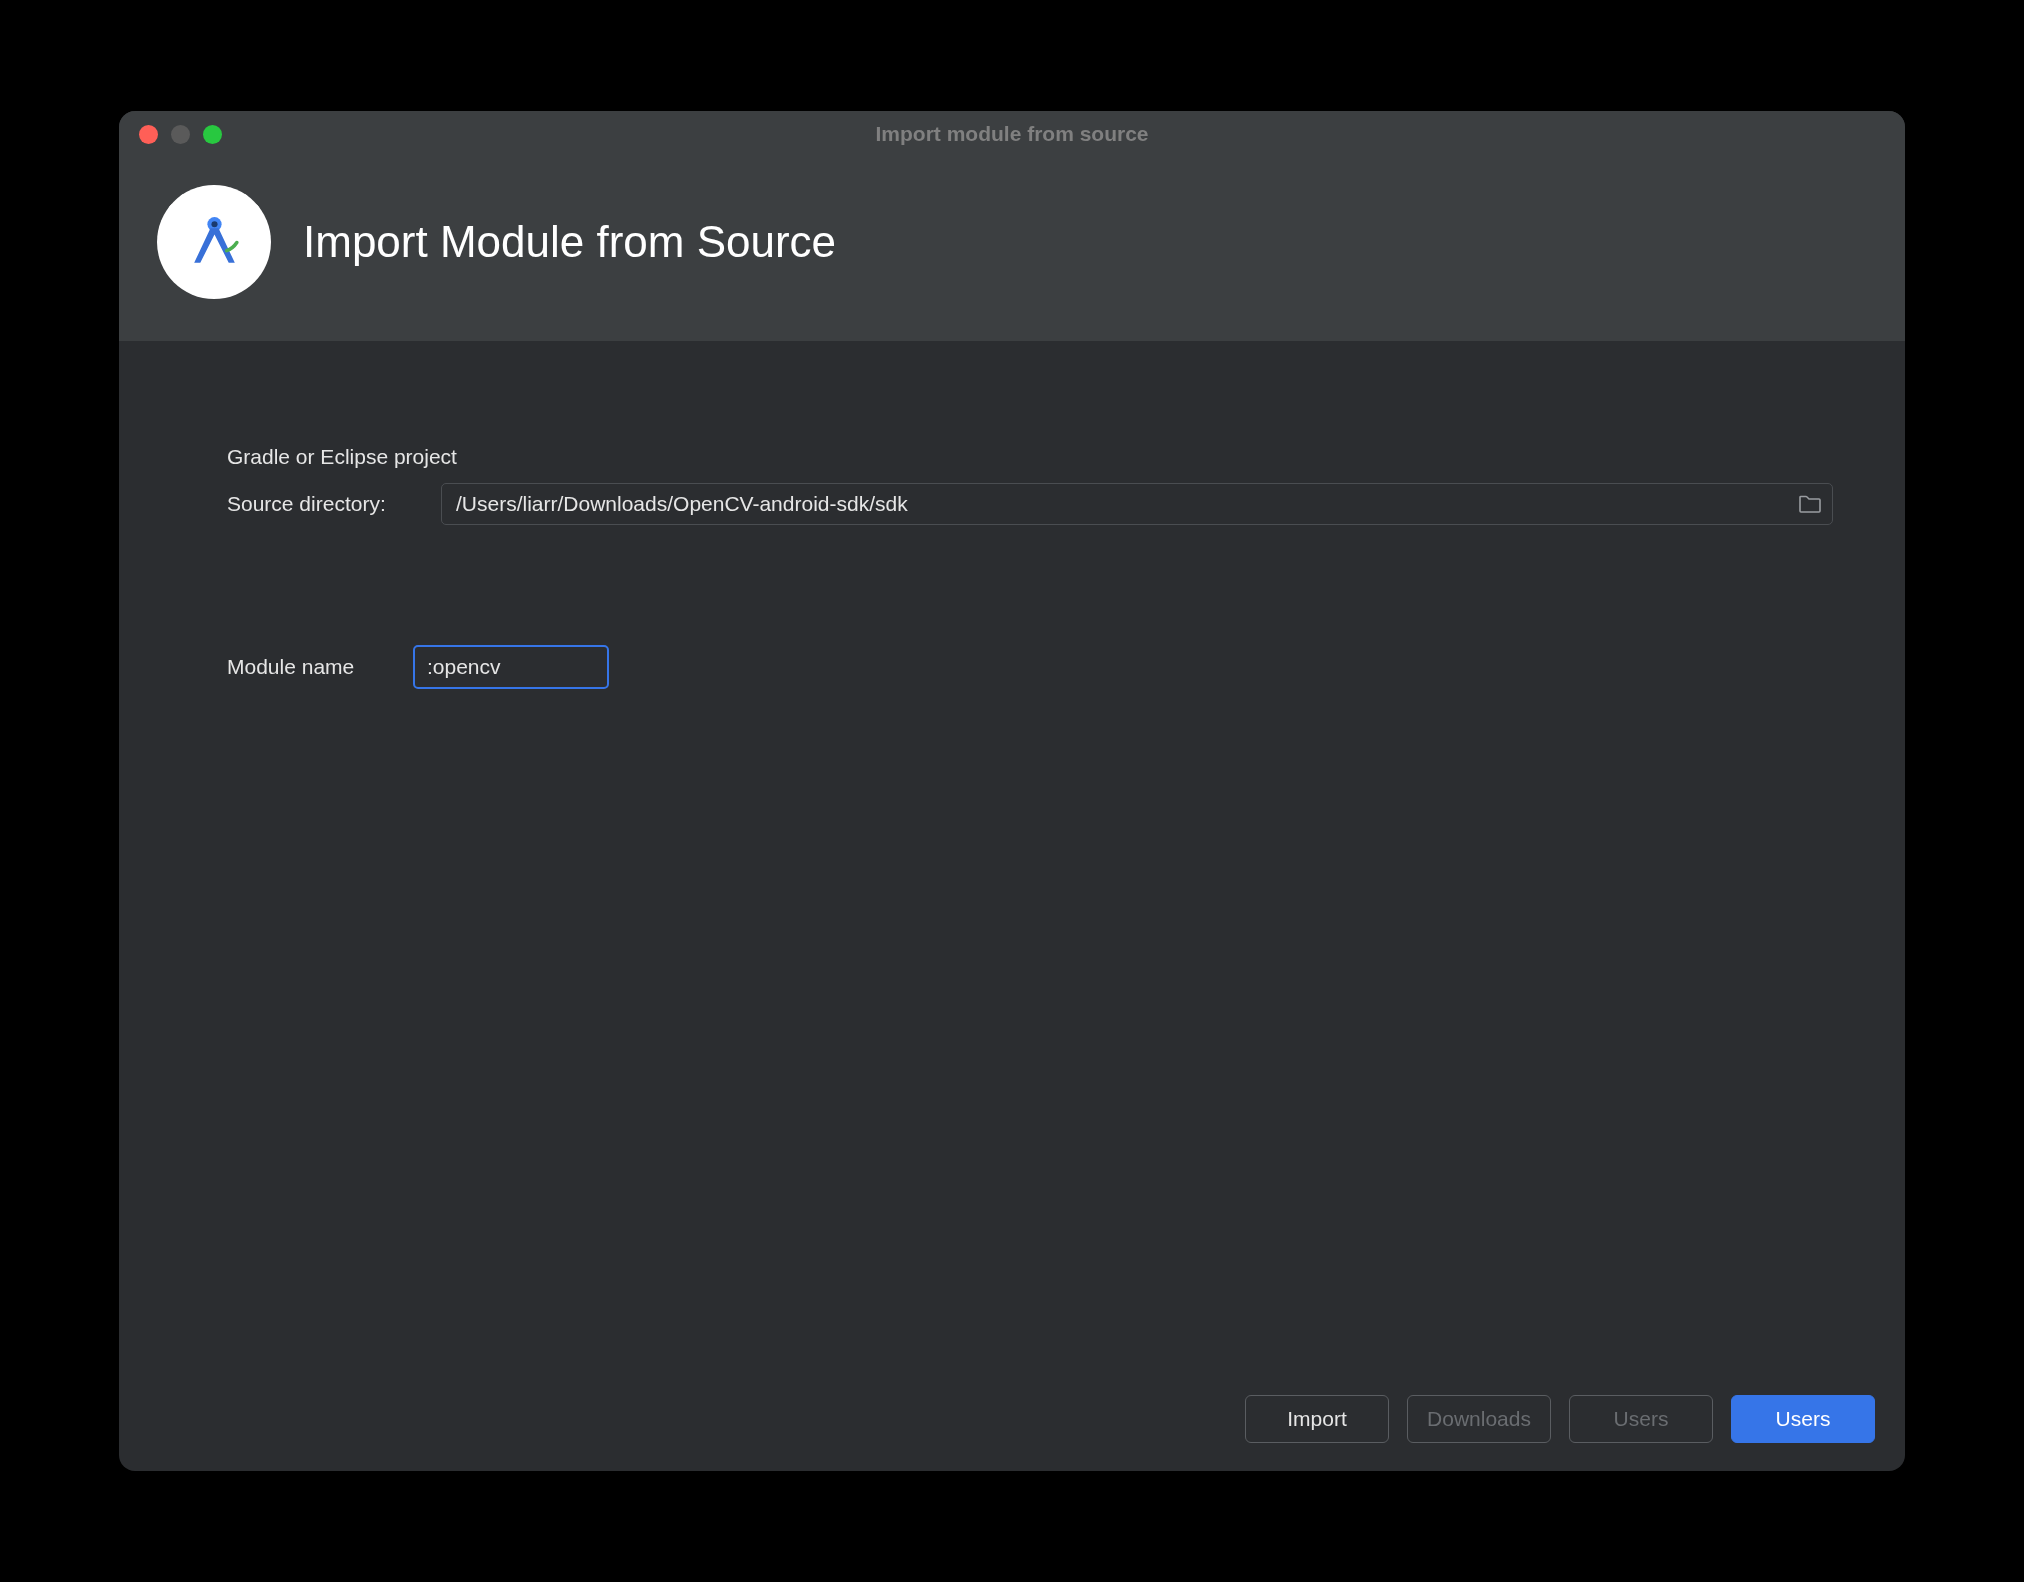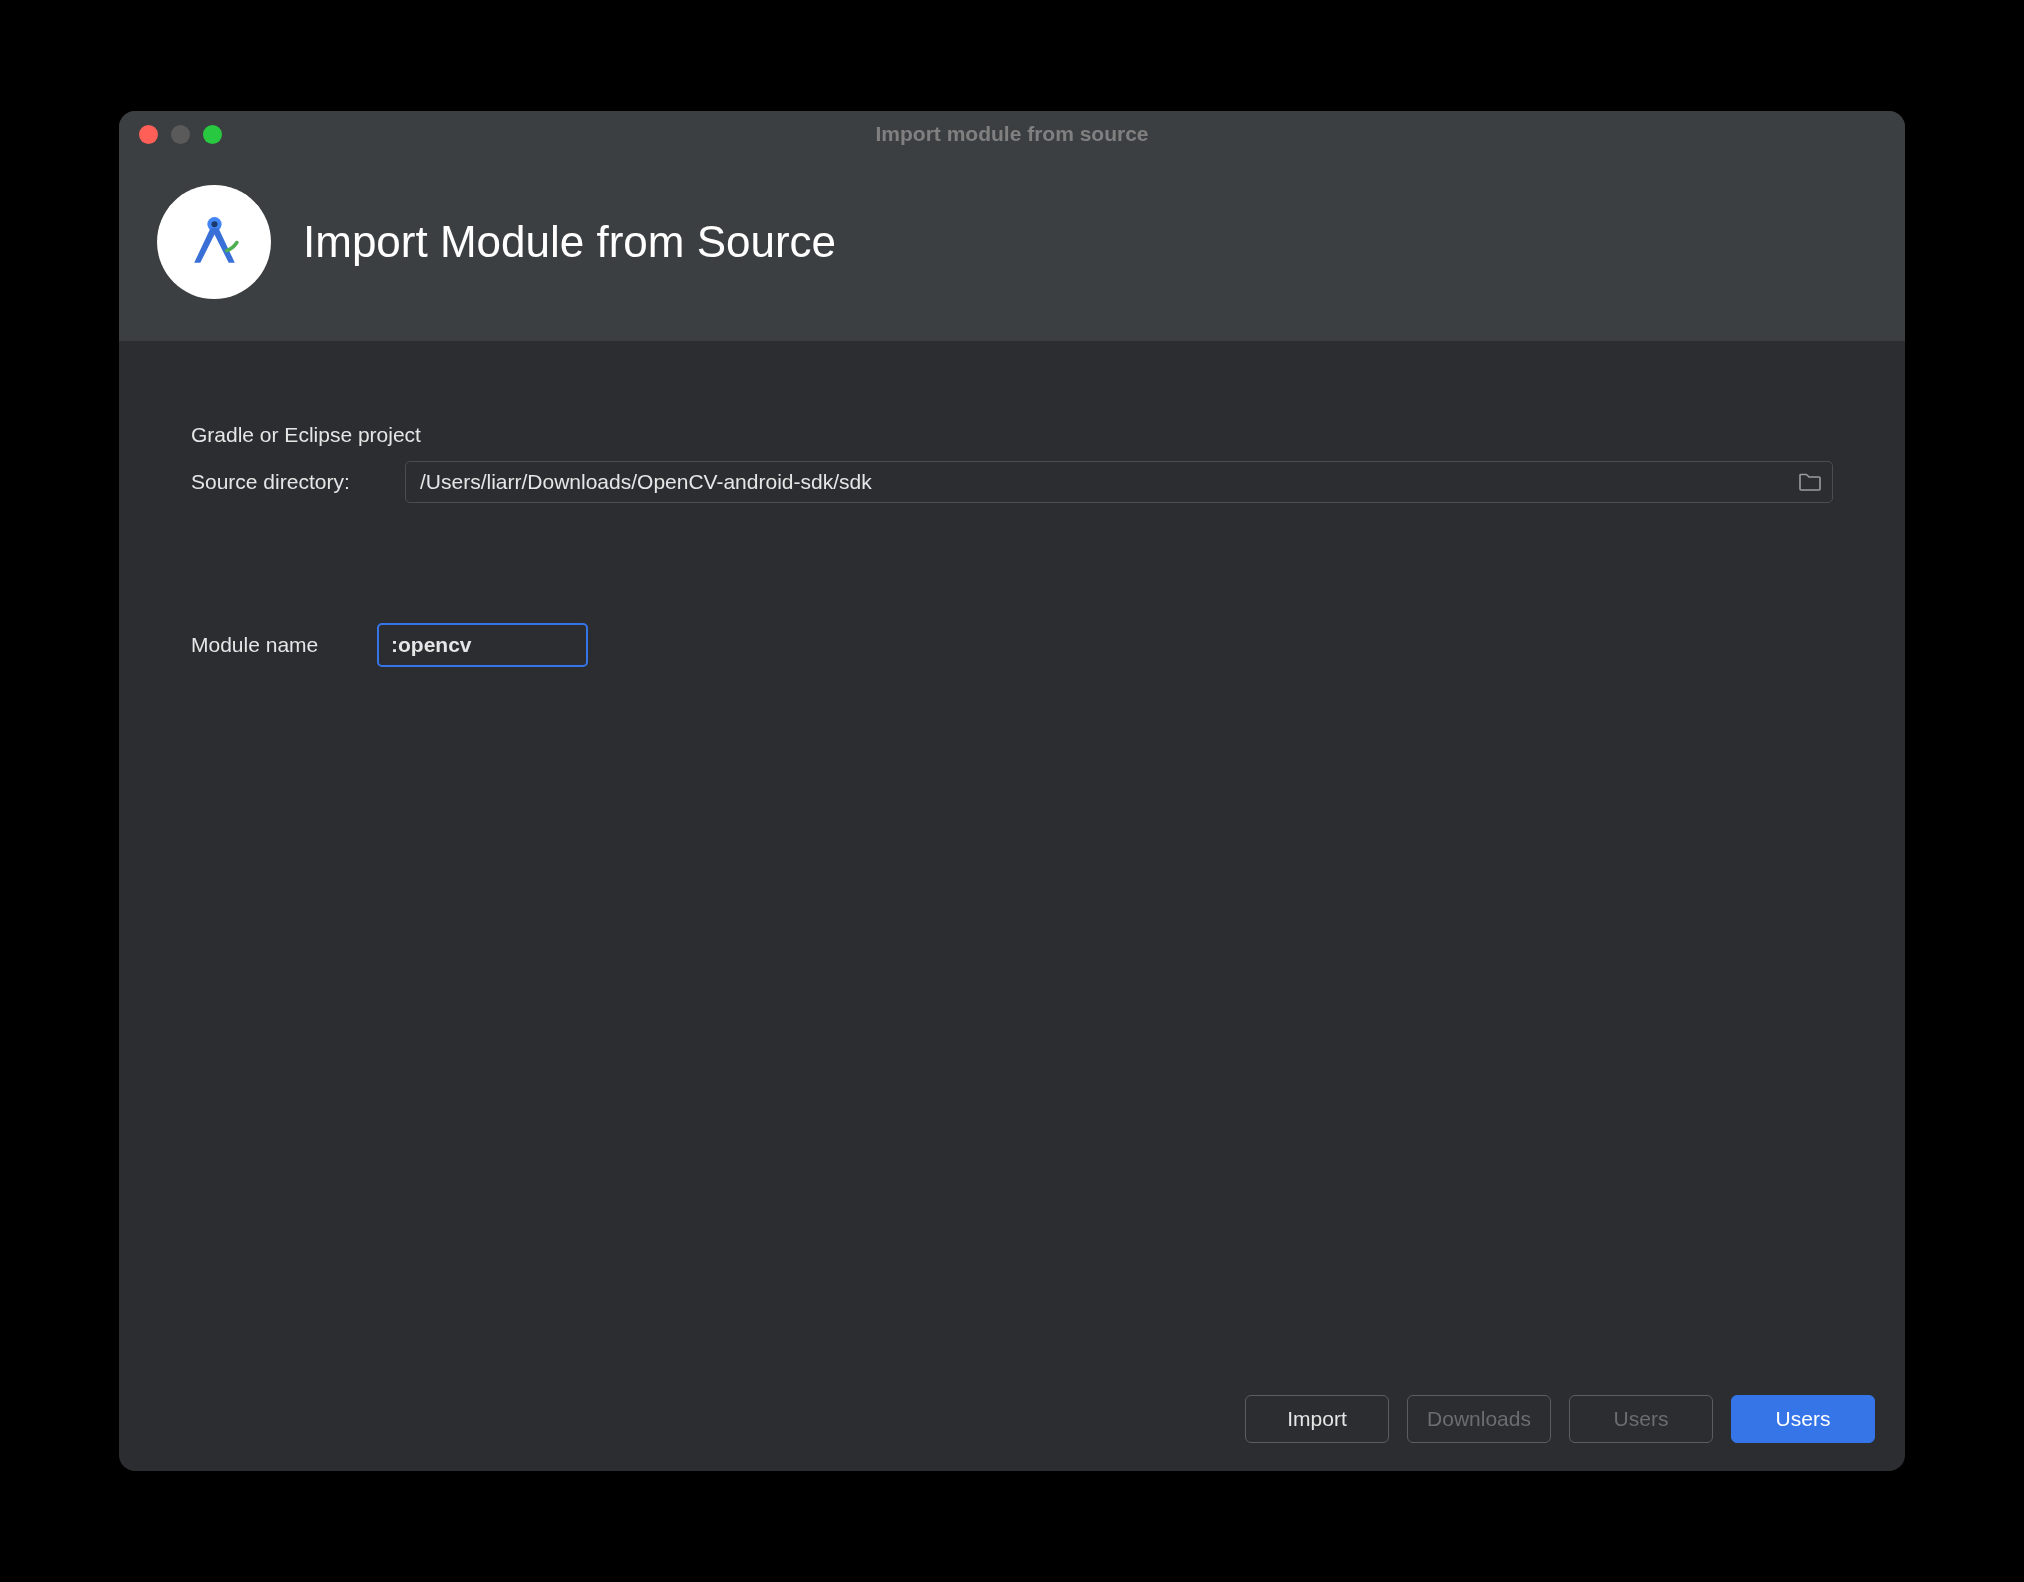--- a/index.html
+++ b/index.html
@@ -105,22 +105,23 @@
     }
     
     .header-title {
       color: #fff;
       font-size: 44px;
       font-weight: 400;
     }
     
     .content {
       flex: 1;
-      padding: 82px 72px 30px 72px;
+      padding: 104px 72px 30px 72px;
       color: #ccc;
+      margin-left: 36px;
     }
     
     .section-label {
       font-size: 21px;
       color: #e6e6e6;
       margin-bottom: 14px;
     }
     
     .form-row {
       display: flex;
@@ -166,30 +167,29 @@
       transform: translateY(-50%);
       width: 26px;
       height: 26px;
       display: flex;
       align-items: center;
       justify-content: center;
       cursor: pointer;
     }
     
     .text-input-small {
-      width: 211px;
+      width: 196px;
       background: #2b2d30;
       border: 2px solid #3675e8;
       border-radius: 5px;
       padding: 8px 12px;
       font-size: 21px;
       color: #e6e6e6;
       font-family: inherit;
       outline: none;
-      font-weight: bold;
     }
     
     .spacer-row {
       height: 98px;
     }
     
     .footer {
       padding: 20px 30px 28px 30px;
       display: flex;
       justify-content: flex-end;

